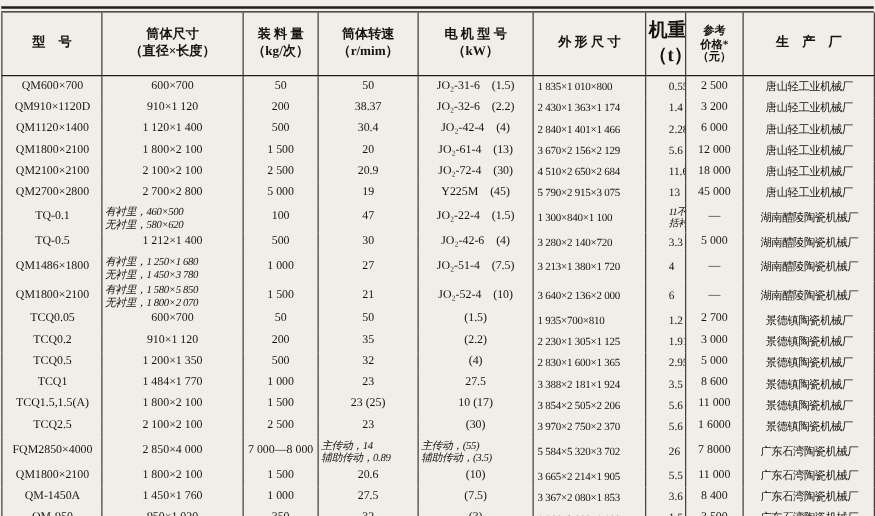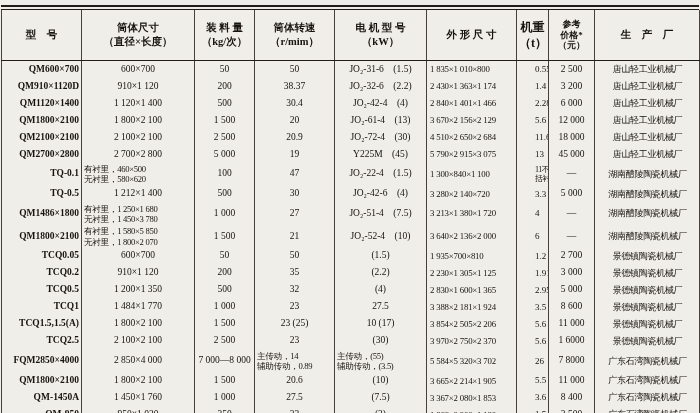--- a/index.html
+++ b/index.html
@@ -16,27 +16,27 @@
   th,td{
     border-left:1px solid #45403a;border-right:1px solid #45403a;
     padding:1px 2px;vertical-align:middle;overflow:hidden;
   }
   thead th{
     border-bottom:1px solid #221d16;
     font-weight:bold;font-size:10.5px;line-height:1.35;
     text-align:center;height:48px;
   }
   thead th.col-price{font-size:9px;line-height:1.15;}
-  thead th.col-weight{font-size:12px;}
+  thead th.col-weight{font-size:15px;}
   tbody td{text-align:center;font-size:9.5px;line-height:1.25;height:15px;}
-  tbody td.col-model{text-align:right;padding-left:3px;font-size:9.5px;font-weight:bold;}
+  tbody td.col-model{text-align:center;padding-left:3px;font-size:9.5px;}
   tbody td.col-dims{text-align:left;padding-left:3px;font-size:8.8px;letter-spacing:-0.2px;margin-left:40px;}
   tbody td.col-mfr{text-align:center;padding-left:3px;font-size:9px;letter-spacing:-0.3px;}
   tbody td.col-weight{font-size:9px;padding:1px 18px;}
-  tbody td.multi{font-size:8.6px;line-height:1.2;}
+  tbody td.multi{font-size:8.6px;line-height:1.2;font-style:italic;}
   tbody td.col-cylinder.multi,
   tbody td.col-speed.multi,
   tbody td.col-motor.multi{text-align:left;padding-left:2px;letter-spacing:-0.3px;}
   tbody td.col-weight.multi{text-align:left;font-size:8px;letter-spacing:-0.5px;}
   .cline,.hline{white-space:pre;}
 </style>
 </head>
 <body>
 
 <div class="sheet">

